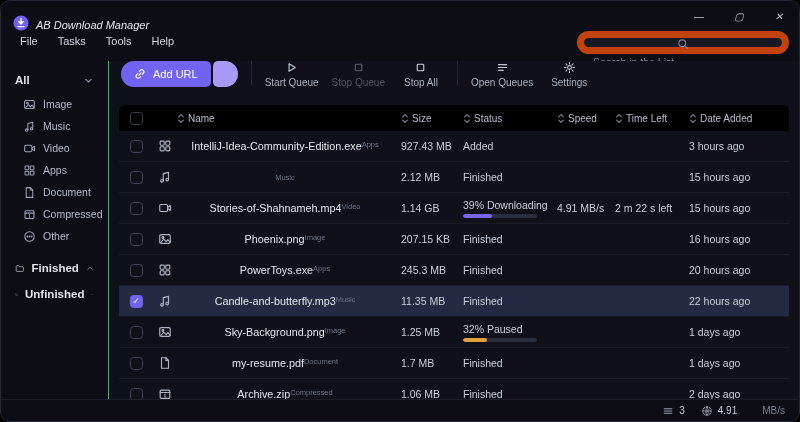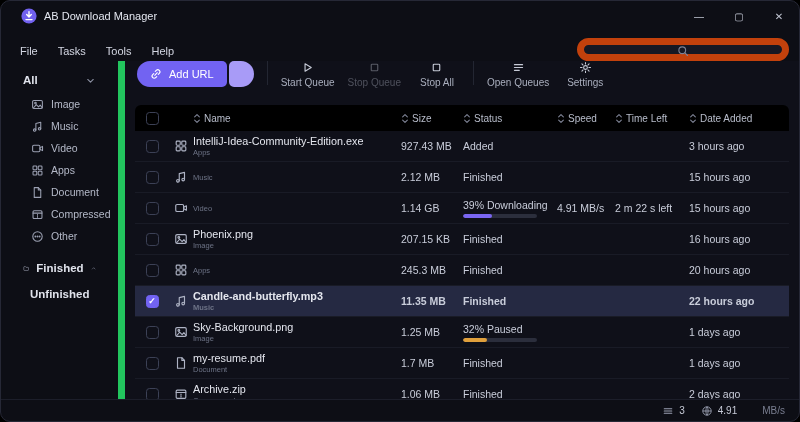--- a/index.html
+++ b/index.html
@@ -1,40 +1,40 @@
 <!DOCTYPE html>
 <html style="--accent: #7263f2; --accent-light: #a89bf7; --downloading: #7a66f2; --paused: #e0a03c;"><head>
 <meta charset="utf-8">
 <style>
   * { box-sizing: border-box; margin: 0; padding: 0; }
   body { background:#000; margin:0; font-family:"Liberation Sans", sans-serif; }
   .window{ width:800px; height:422px; border-radius:10px; background:#0d0e15;
     border:1px solid #262836; display:flex; flex-direction:column; overflow:hidden; color:#e7e9f0; }
 
   
-  .titlebar{ height:30px; display:flex; align-items:center; padding-left:20px; flex:0 0 auto; }
+  .titlebar{ height:30px; display:flex; align-items:flex-end; padding-left:12px; flex:0 0 auto;font-style:italic; }
   .logo{ width:16px; height:16px; margin-right:7px; }
   .title{ font-size:11px; color:#e3e6ef; }
   .wctrls{ margin-left:auto; display:flex; }
   .wbtn{ width:40px; height:30px; display:flex; align-items:center; justify-content:center;
     font-size:10px; color:#c3c7d4; cursor:default; }
 
   
-  .menubar{ height:30px; display:flex; align-items:flex-end; padding:0 10px; gap:2px; flex:0 0 auto; }
+  .menubar{ height:30px; display:flex; align-items:flex-start; padding:0 10px; gap:2px; flex:0 0 auto; }
   .mitem{ font-size:11px; color:#d3d6e2; padding:4px 9px; border-radius:4px; }
   .search{ margin-left:auto; width:212px; height:23px; background:#161823; border:7px solid #c2410c;
     border-radius:12px; display:flex; align-items:center; padding:0 9px; gap:6px;flex-direction:column; }
   .search svg{ color:#7c8194; flex:0 0 auto; }
   .search input{ background:transparent; border:none; outline:none; color:#aeb3c2; font-size:10.5px;
     width:100%; font-family:inherit; }
   .search input::placeholder{ color:#7c8194; }
 
   
   .content{ flex:1; display:flex; min-height:0; }
-  .sidebar{ width:124px; flex:0 0 auto; border-right:7px solid #22c55e; padding:6px 16px; overflow:hidden; }
+  .sidebar{ width:108px; flex:0 0 auto; border-right:1px solid #22c55e; padding:6px 8px; overflow:hidden; }
   .sgh{ display:flex; align-items:center; gap:7px; height:26px; padding:0 6px; font-size:11.5px;
     color:#e0e3ec; font-weight:bold; border-radius:5px; }
   .sgh .chev{ margin-left:auto; color:#8b90a2; }
   .sgh svg.gicon{ color:#aeb3c4; }
   .sitem{ display:flex; align-items:center; gap:7px; height:22px; padding-left:14px; font-size:10.5px;
     color:#b4b9c8; border-radius:5px; }
   .sitem svg{ flex:0 0 auto; color:#9ba0b2; }
   .sgap{ height:8px; }
 
   .main{ flex:1; min-width:0; display:flex; flex-direction:column; background:#0f1019; }
@@ -54,28 +54,28 @@
 
   
   .table{ flex:1; min-height:0; overflow:hidden; padding:0 10px; }
   .thead, .trow{ display:grid; grid-template-columns:34px 24px minmax(0,1fr) 62px 94px 58px 74px 100px;
     align-items:center; }
   .thead{ height:26px; background:#000000; border-radius:6px 6px 0 0; font-size:10px; color:#b8bdcb; }
   .th{ display:flex; align-items:center; gap:3px; white-space:nowrap; }
   .th-name{ grid-column:3; }
   .sorticon{ color:#7e8395; flex:0 0 auto; }
   .trow{ height:31px; border-bottom:1px solid #191b26; font-size:10.5px; color:#c9cdda; }
-  .trow.selected{ background:#252942;font-weight:bold; }
+  .trow.selected{ background:#252942; }
   .cbwrap{ display:flex; justify-content:center; }
   .cb{ width:13px; height:13px; border:1.5px solid #3c4156; border-radius:3.5px;
     display:flex; align-items:center; justify-content:center; font-size:9px; color:#fff; }
   .cb.checked{ background:var(--accent,#7263f2); border-color:var(--accent,#7263f2); }
   .cb.checked::after{ content:"✓"; }
   .ficon{ display:flex; justify-content:center; color:#aeb3c4; }
-  .ncell{ display:flex; flex-direction:column; justify-content:center; line-height:1.2; min-width:0; padding-right:8px; }
+  .ncell{ display:flex; flex-direction:row; justify-content:center; line-height:1.2; min-width:0; padding-right:8px; }
   .fname{ font-size:10.8px; color:#e4e6ee; white-space:nowrap; overflow:hidden; text-overflow:ellipsis; }
   .ftype{ font-size:7.5px; color:#6d7386; }
   .cell{ white-space:nowrap; overflow:hidden; text-overflow:ellipsis; }
   .scell{ display:flex; flex-direction:column; justify-content:center; gap:3px; }
   .pbar{ width:74px; height:4px; background:#2b2e3c; border-radius:2px; overflow:hidden; }
   .pfill{ display:block; height:100%; border-radius:2px; }
   .pfill.downloading{ background:var(--downloading,#7a66f2); }
   .pfill.paused{ background:var(--paused,#e0a03c); }
 
   
@@ -354,20 +354,21 @@
           <span class="cbwrap">
               <span class="cb"></span>
             </span>
           <span class="ficon">
               <svg width="14" height="14" viewBox="0 0 16 16" fill="none" stroke="currentColor" stroke-width="1.3" stroke-linecap="round" stroke-linejoin="round">
                 <rect x="2" y="4" width="9" height="8" rx="1.5"></rect>
                 <path d="M11 7.2l3.2-1.8v5.2L11 8.8z"></path>
               </svg>
             </span>
           <div class="ncell">
+            <span class="fname">Stories-of-Shahnameh.mp4</span>
             <span class="ftype">Video</span>
           </div>
           <span class="cell">1.14 GB</span>
           <div class="cell scell">
             <span>39% Downloading</span>
             <span class="pbar">
                 <span class="pfill downloading" style="width: 39%;"></span>
               </span>
           </div>
           <span class="cell">4.91 MB/s</span>
@@ -405,20 +406,21 @@
             </span>
           <span class="ficon">
               <svg width="14" height="14" viewBox="0 0 16 16" fill="none" stroke="currentColor" stroke-width="1.3" stroke-linejoin="round">
                 <rect x="2.5" y="2.5" width="4.6" height="4.6" rx="1"></rect>
                 <rect x="8.9" y="2.5" width="4.6" height="4.6" rx="1"></rect>
                 <rect x="2.5" y="8.9" width="4.6" height="4.6" rx="1"></rect>
                 <rect x="8.9" y="8.9" width="4.6" height="4.6" rx="1"></rect>
               </svg>
             </span>
           <div class="ncell">
+            <span class="fname">PowerToys.exe</span>
             <span class="ftype">Apps</span>
           </div>
           <span class="cell">245.3 MB</span>
           <div class="cell scell">
               <span>Finished</span>
             </div>
           <span class="cell"></span>
           <span class="cell"></span>
           <span class="cell">20 hours ago</span>
         </div>

